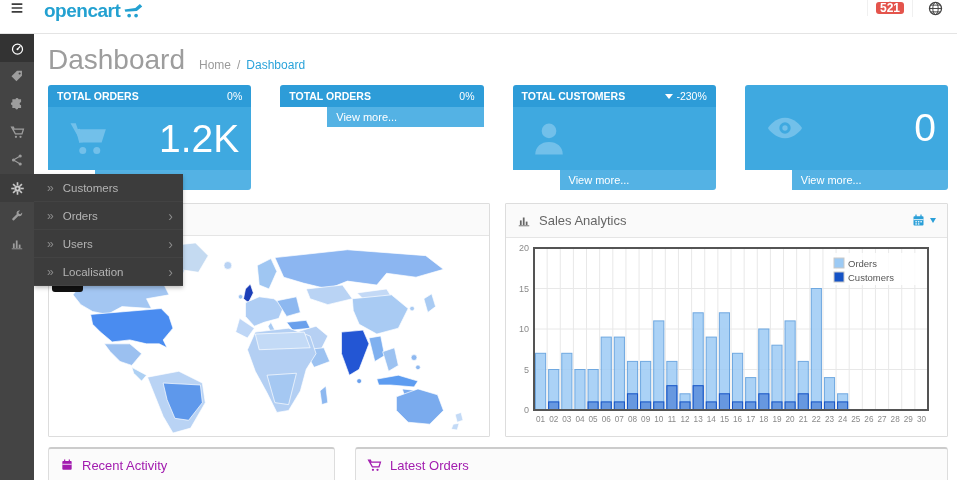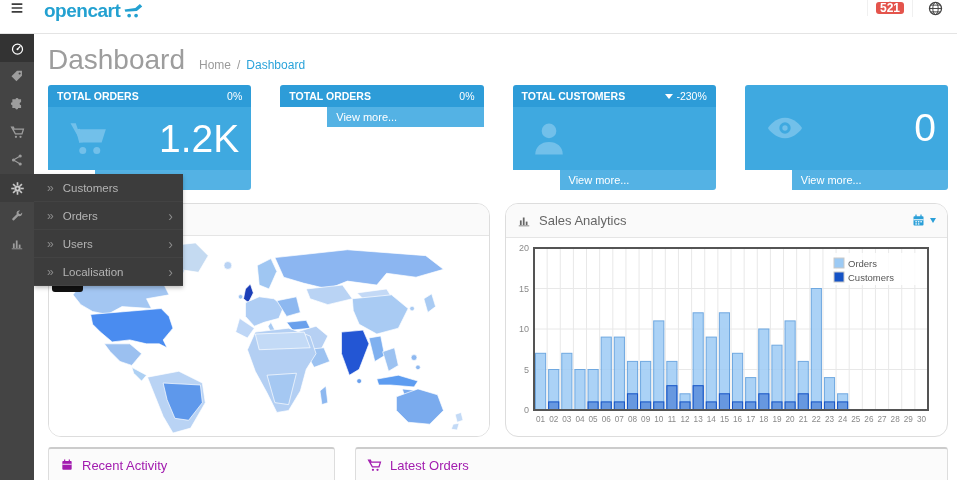--- a/index.html
+++ b/index.html
@@ -55,21 +55,21 @@
     border-top:5px solid #fff; display:inline-block; }
   .tile-body { background:#3fa9e0; flex:1; display:flex; align-items:center; justify-content:space-between;
     padding:0 12px; }
   .tile-body .big-icon { color:#72c0ea; }
   .tile-body .val { color:#fff; font-size:39px; font-weight:400;text-align:center; }
   .tile-foot { background:#54b2e4; color:#fff; height:20px; font-size:11px; display:flex;
     align-items:center; padding:0 9px; cursor:pointer;margin-left:47px; }
 
   
   .panels { display:flex; gap:15px; margin-top:13px; height:234px; }
-  .panel { background:#fff; border:1px solid #ddd; border-radius:13px; overflow:hidden; }
+  .panel { background:#fff; border:1px solid #ddd; border-radius:1px; overflow:hidden; }
   .panel-head { height:34px; background:#fafafa; border-bottom:1px solid #e5e5e5; display:flex;
     align-items:center; padding:0 11px; color:#666; font-size:13px; gap:8px; }
   .map-panel { width:442px; display:flex; flex-direction:column; }
   .map-body { flex:1; background:#fff; padding:2px 0; }
   .sales-panel { flex:1; display:flex; flex-direction:column; }
   .cal-btn { margin-left:auto; color:#2a9fd8; display:flex; align-items:center; gap:4px; cursor:pointer; }
   .cal-btn .caret-down { border-top-color:#2a9fd8; border-left-width:3.5px; border-right-width:3.5px; }
   .chart-body { flex:1; padding:4px 4px 0 4px; }
 
   

